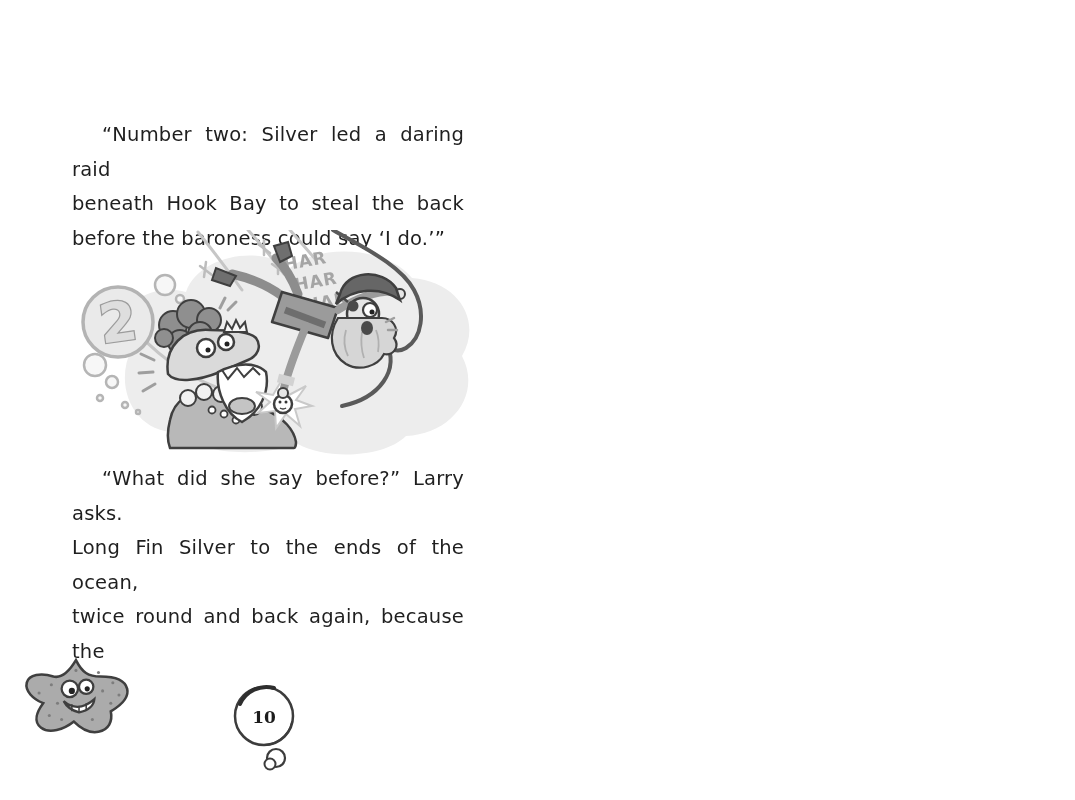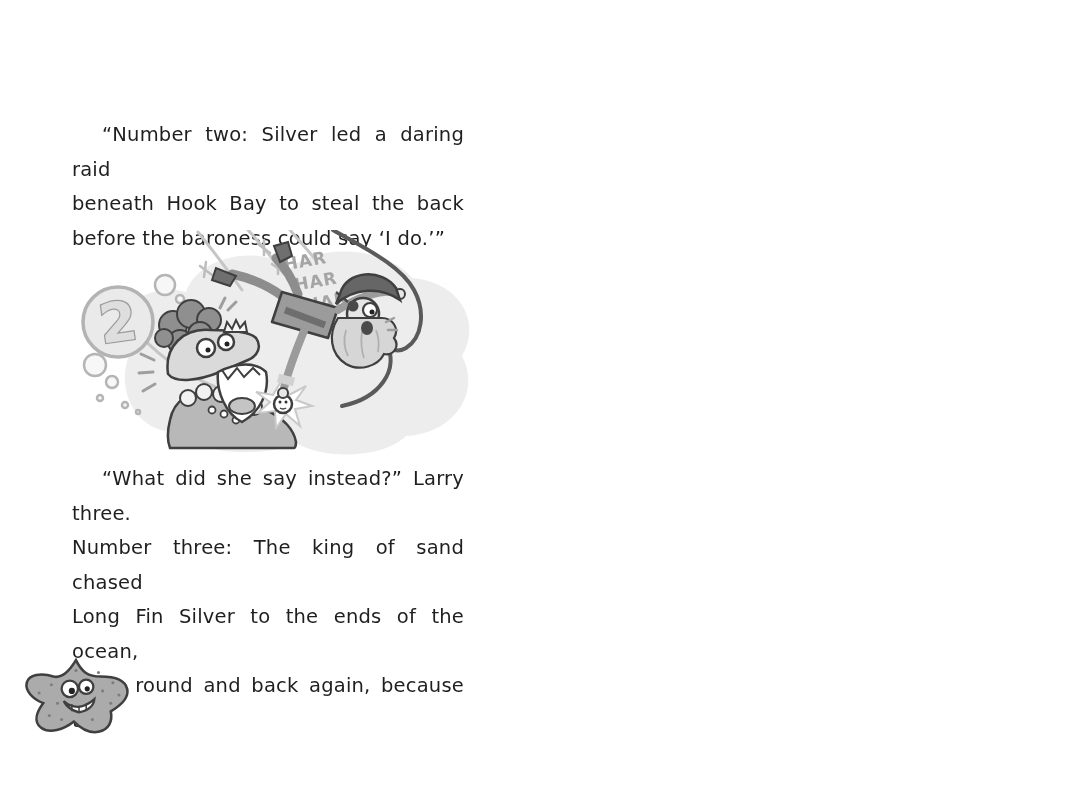--- a/index.html
+++ b/index.html
@@ -156,22 +156,21 @@
         <path d="M270,64 C276,40 312,38 326,58 L330,70 C310,56 284,58 266,74 Z" fill="#666666" stroke="#3f3f3f" stroke-width="2.5"></path>
         <g stroke="#9e9e9e" stroke-width="2.5" stroke-linecap="round">
           <path d="M316,92 l8,-4"></path>
             <path d="M318,100 l9,0"></path>
         </g>
       </g>
     </svg>
   </div>
 
   <div class="textblock tb-left-bot">
-    <div class="jl ind">“What did she say instead?” Larry three.</div>
-    <div class="jl">Number three: The king of sand chased</div>
+    <div class="jl ind">“What did she say before?” Larry asks.</div>
     <div class="jl">Long Fin Silver to the ends of the ocean,</div>
     <div class="jl">twice round and back again, because the</div>
   </div>
 
   <div class="illo starfish">
     <svg viewBox="0 0 112 82">
       <path d="M54,6 C60,18 66,22 78,22 C92,22 102,26 104,34 C106,42 98,50 88,56 C90,66 86,74 76,76 C66,78 58,72 52,66 C42,74 28,78 20,72 C12,66 16,56 22,48 C12,44 4,36 6,28 C8,20 20,18 32,22 C40,24 48,16 54,6 Z" fill="#ababab" stroke="#3f3f3f" stroke-width="2.5"></path>
       <circle cx="48" cy="34" r="8" fill="#fff" stroke="#3f3f3f" stroke-width="2.2"></circle>
       <circle cx="64" cy="32" r="7" fill="#fff" stroke="#3f3f3f" stroke-width="2.2"></circle>
       <circle cx="50" cy="36" r="3" fill="#222"></circle>
@@ -188,20 +187,30 @@
         <circle cx="90" cy="28" r="1.5"></circle>
           <circle cx="54" cy="16" r="1.5"></circle>
           <circle cx="76" cy="18" r="1.5"></circle>
         <circle cx="18" cy="38" r="1.5"></circle>
           <circle cx="40" cy="64" r="1.5"></circle>
           <circle cx="96" cy="40" r="1.5"></circle>
       </g>
     </svg>
   </div>
 
+  <div class="pagebubble pb-left">
+    <svg viewBox="0 0 72 100">
+      <circle cx="36" cy="38" r="29" fill="#ffffff" stroke="#3c3c3c" stroke-width="2.5"></circle>
+      <path d="M12,26 A29,29 0 0 1 46,10" fill="none" stroke="#2e2e2e" stroke-width="4" stroke-linecap="round"></path>
+      <path d="M64,44 A29,29 0 0 1 34,67" fill="none" stroke="#3c3c3c" stroke-width="2" stroke-linecap="round"></path>
+      <text class="pagenum" x="36" y="45" text-anchor="middle">10</text>
+      <circle cx="48" cy="80" r="9" fill="#fff" stroke="#3c3c3c" stroke-width="2.2"></circle>
+      <circle cx="42" cy="86" r="5.5" fill="#fff" stroke="#3c3c3c" stroke-width="2"></circle>
+    </svg>
+  </div>
 </div>
 
 <div class="page" id="page-right">
 
   
   
 
   
 
   

